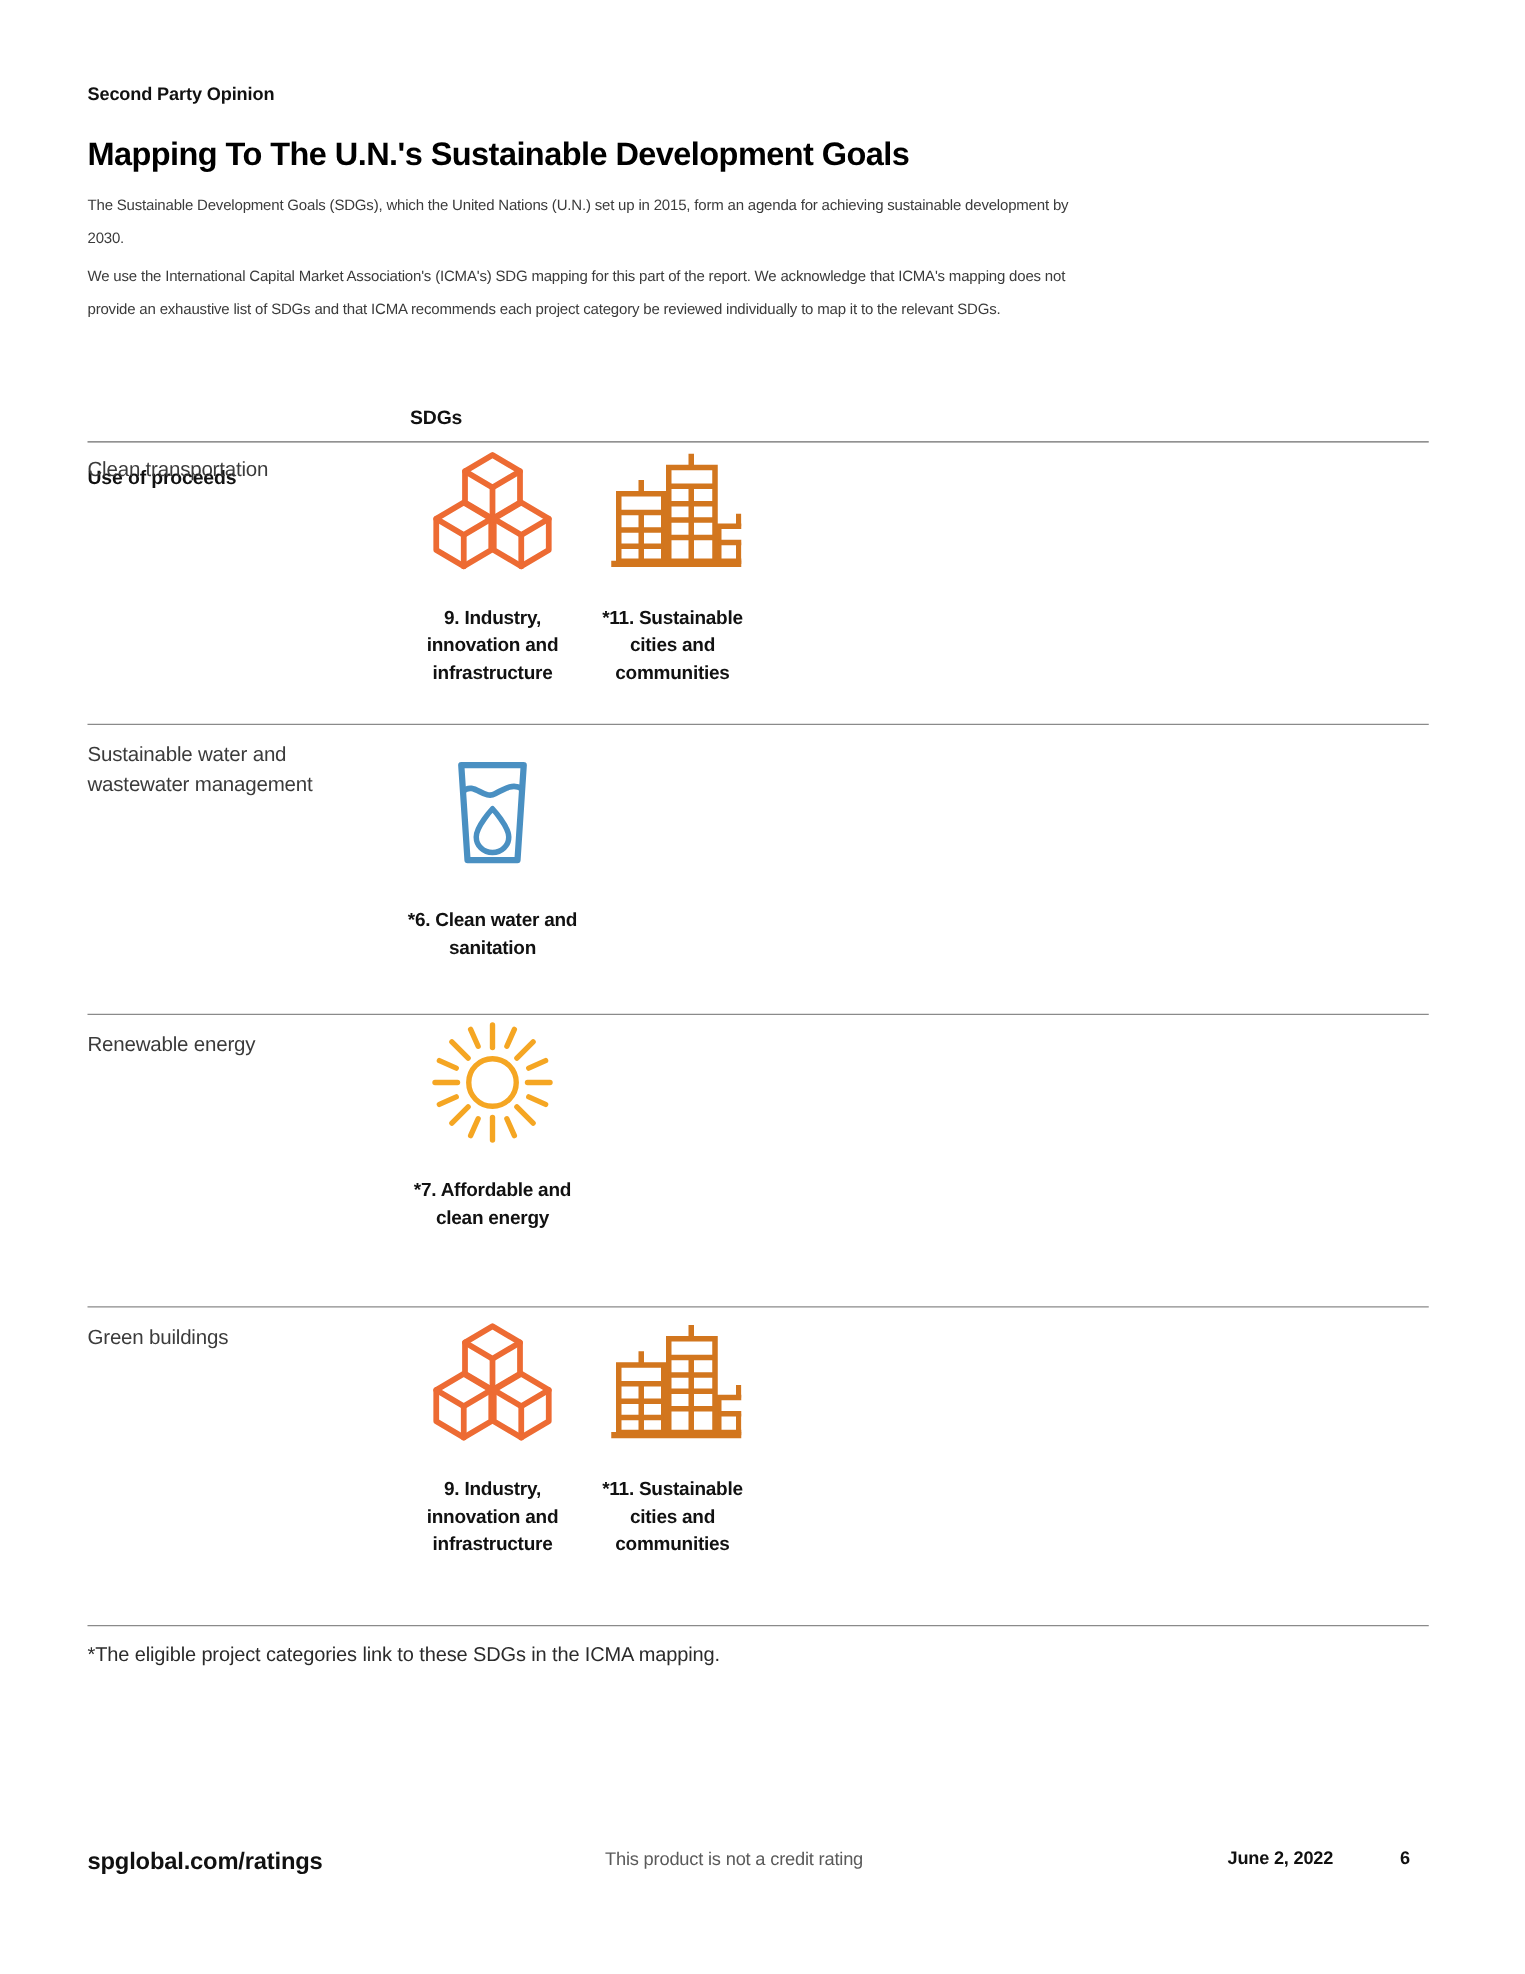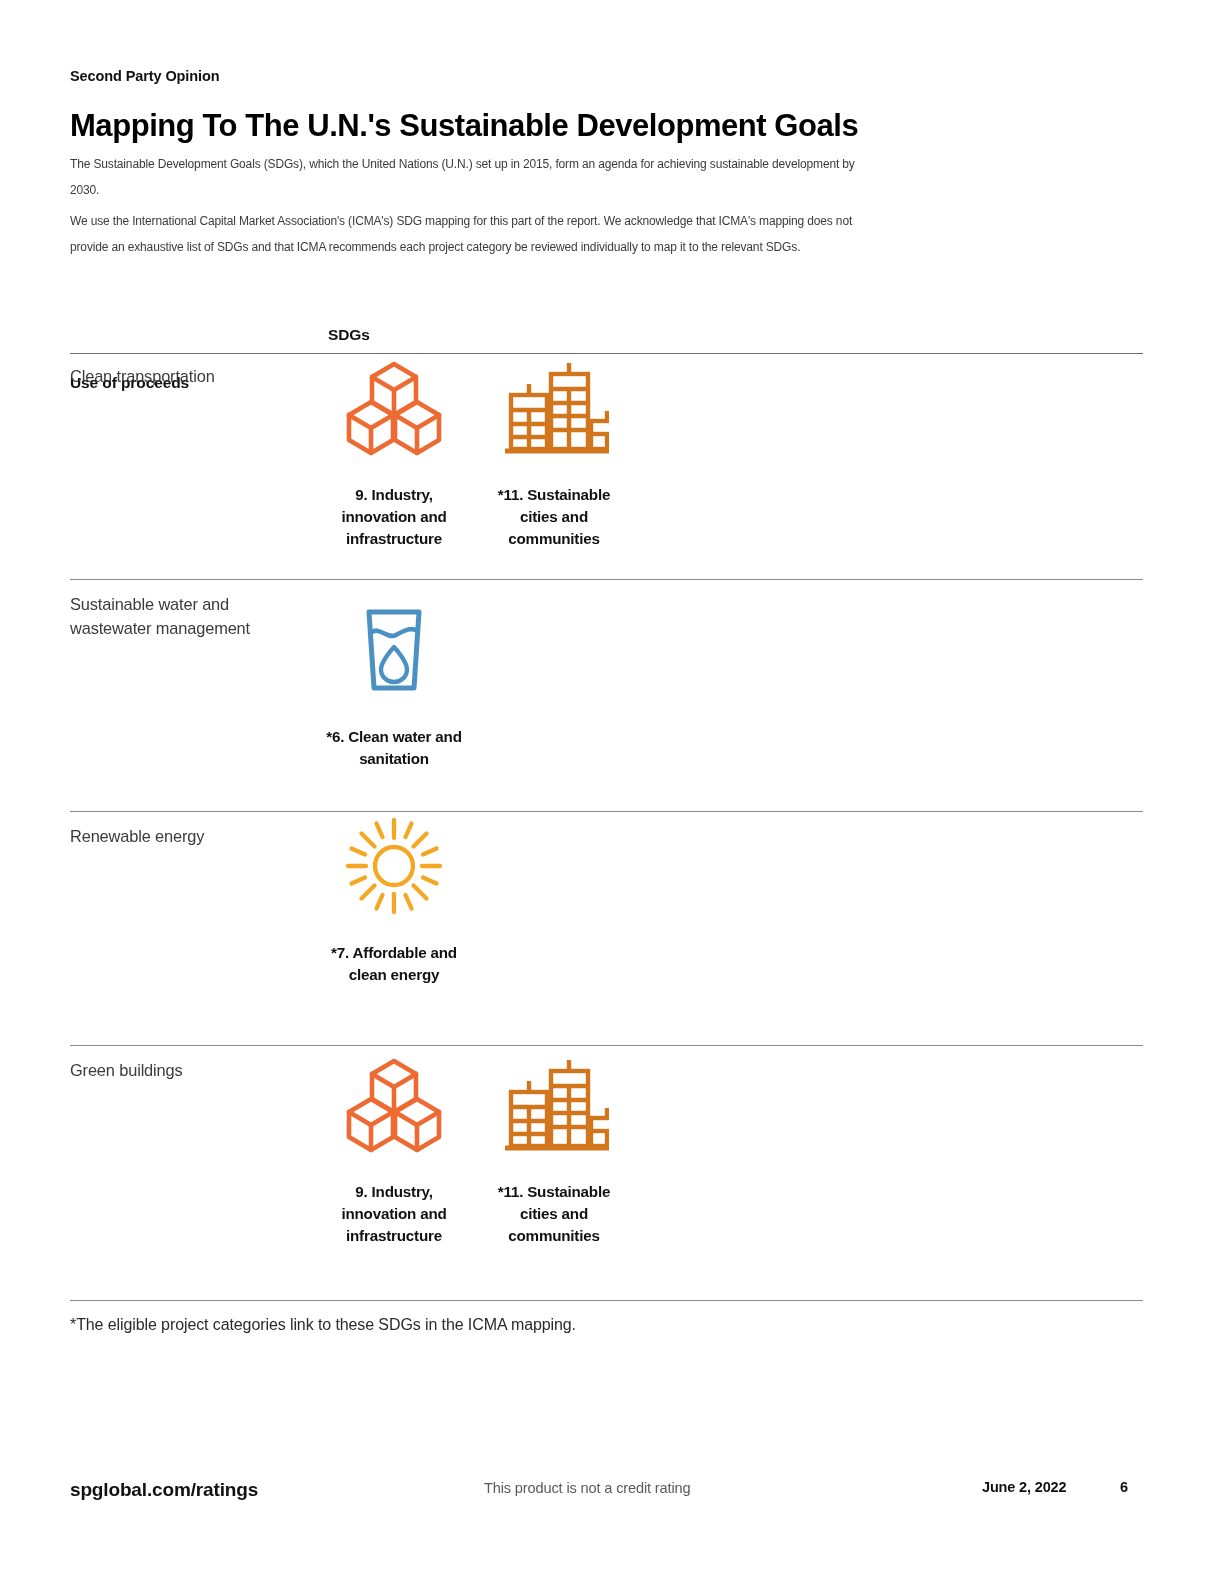--- a/index.html
+++ b/index.html
@@ -29,21 +29,21 @@
     top: 68px;
     font-size: 14.5px;
     font-weight: bold;
     letter-spacing: -0.1px;
     color: #111111;
   }
   .page-title {
     position: absolute;
     left: 70px;
     top: 108px;
-    font-size: 31px;
+    font-size: 26px;
     font-weight: bold;
     letter-spacing: -0.45px;
     color: #000000;
   }
 
   
   .para {
     position: absolute;
     left: 70px;
     font-size: 12px;
@@ -91,21 +91,21 @@
     font-size: 16.4px;
     line-height: 24px;
     color: #3b3b3b;
     letter-spacing: -0.15px;
   }
 
   .sdg-group {
     position: absolute;
     display: flex;
     align-items: flex-start;
-    gap: 24px;
+    gap: 8px;
   }
   .sdg-cell {
     width: 136px;
     display: flex;
     flex-direction: column;
     align-items: center;
   }
   .sdg-icon {
     height: 100px;
     display: flex;

